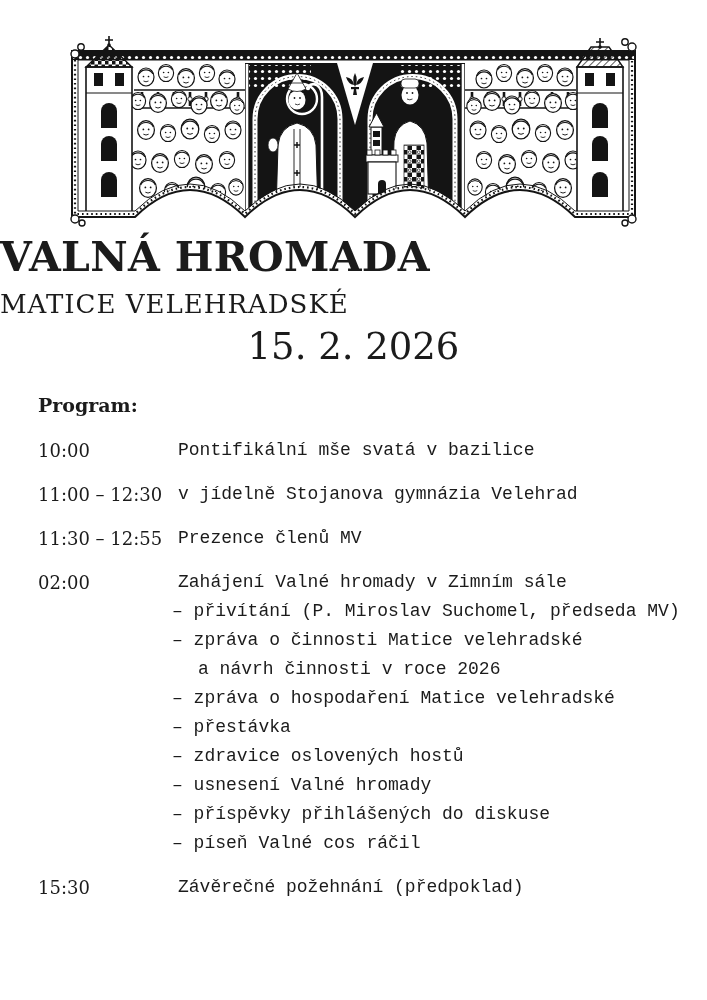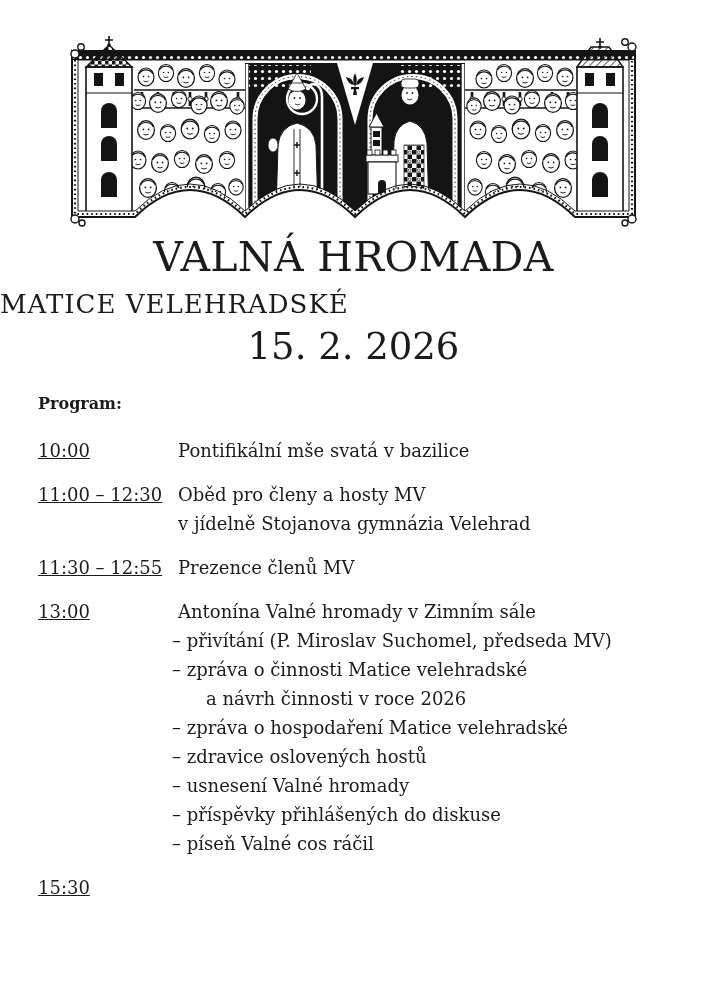--- a/index.html
+++ b/index.html
@@ -17,23 +17,22 @@
     left: 70px;
     top: 33px;
     width: 570px;
     height: 197px;
   }
   .title {
     position: absolute;
     top: 237px;
     left: 0;
     width: 707px;
-    text-align: center;
     font-size: 41px;
-    font-weight: 400;
+    font-weight: 700;
     line-height: 1;
     margin: 0;
     letter-spacing: 0.3px;
     white-space: nowrap;
   }
   .subtitle {
     position: absolute;
     top: 291px;
     left: 0;
     width: 707px;
@@ -51,37 +50,37 @@
     width: 707px;
     text-align: center;
     font-size: 37px;
     line-height: 1;
     white-space: nowrap;
   }
   .program-label {
     position: absolute;
     top: 394px;
     left: 38px;
-    font-size: 16px;
+    font-size: 19px;
     font-weight: 700;
     line-height: 1.2;
   }
   .schedule {
     position: absolute;
     top: 436px;
     left: 38px;
     width: 655px;
     font-size: 18px;
   }
   .row { display: flex; margin-bottom: 15px; }
-  .time { flex: none; width: 140px; line-height: 29px; white-space: nowrap; text-decoration: underline; }
+  .time { flex: none; width: 140px; line-height: 29px; white-space: nowrap; }
   .lines { flex: 1; min-width: 0; }
-  .line { line-height: 29px; white-space: nowrap; }
+  .line { line-height: 29px; white-space: nowrap; font-family: Liberation Mono, monospace; }
   .line.sub  { margin-left: -6px; }
-  .line.cont { margin-left: 28px; }
+  .line.cont { margin-left: 20px; }
 </style>
 </head>
 <body>
 
 <div class="page">
 
   <div class="art">
     <svg width="570" height="197" viewBox="0 0 570 197" xmlns="http://www.w3.org/2000/svg">
       <defs>
         <pattern id="wdots" width="7" height="7" patternUnits="userSpaceOnUse">
@@ -321,44 +320,47 @@
   <div class="row">
     <div class="time">10:00</div>
     <div class="lines">
           <div class="line main">Pontifikální mše svatá v bazilice</div>
         </div>
   </div>
 
   <div class="row">
     <div class="time">11:00 – 12:30</div>
     <div class="lines">
-          <div class="line main">Oběd pro členy a hosty MV</div>
           <div class="line main">v jídelně Stojanova gymnázia Velehrad</div>
         </div>
   </div>
 
   <div class="row">
     <div class="time">11:30 – 12:55</div>
     <div class="lines">
           <div class="line main">Prezence členů MV</div>
         </div>
   </div>
 
   <div class="row">
-    <div class="time">13:00</div>
-    <div class="lines">
-          <div class="line main">Antonína Valné hromady v Zimním sále</div>
+    <div class="time">02:00</div>
+    <div class="lines">
+          <div class="line main">Zahájení Valné hromady v Zimním sále</div>
           <div class="line sub">– přivítání (P. Miroslav Suchomel, předseda MV)</div>
           <div class="line sub">– zpráva o činnosti Matice velehradské</div>
           <div class="line cont">a návrh činnosti v roce 2026</div>
           <div class="line sub">– zpráva o hospodaření Matice velehradské</div>
+          <div class="line sub">– přestávka</div>
           <div class="line sub">– zdravice oslovených hostů</div>
           <div class="line sub">– usnesení Valné hromady</div>
           <div class="line sub">– příspěvky přihlášených do diskuse</div>
           <div class="line sub">– píseň Valné cos ráčil</div>
         </div>
   </div>
 
   <div class="row">
     <div class="time">15:30</div>
+    <div class="lines">
+          <div class="line main">Závěrečné požehnání (předpoklad)</div>
+        </div>
   </div>
 </div>
 </div>
 
 </body></html>

